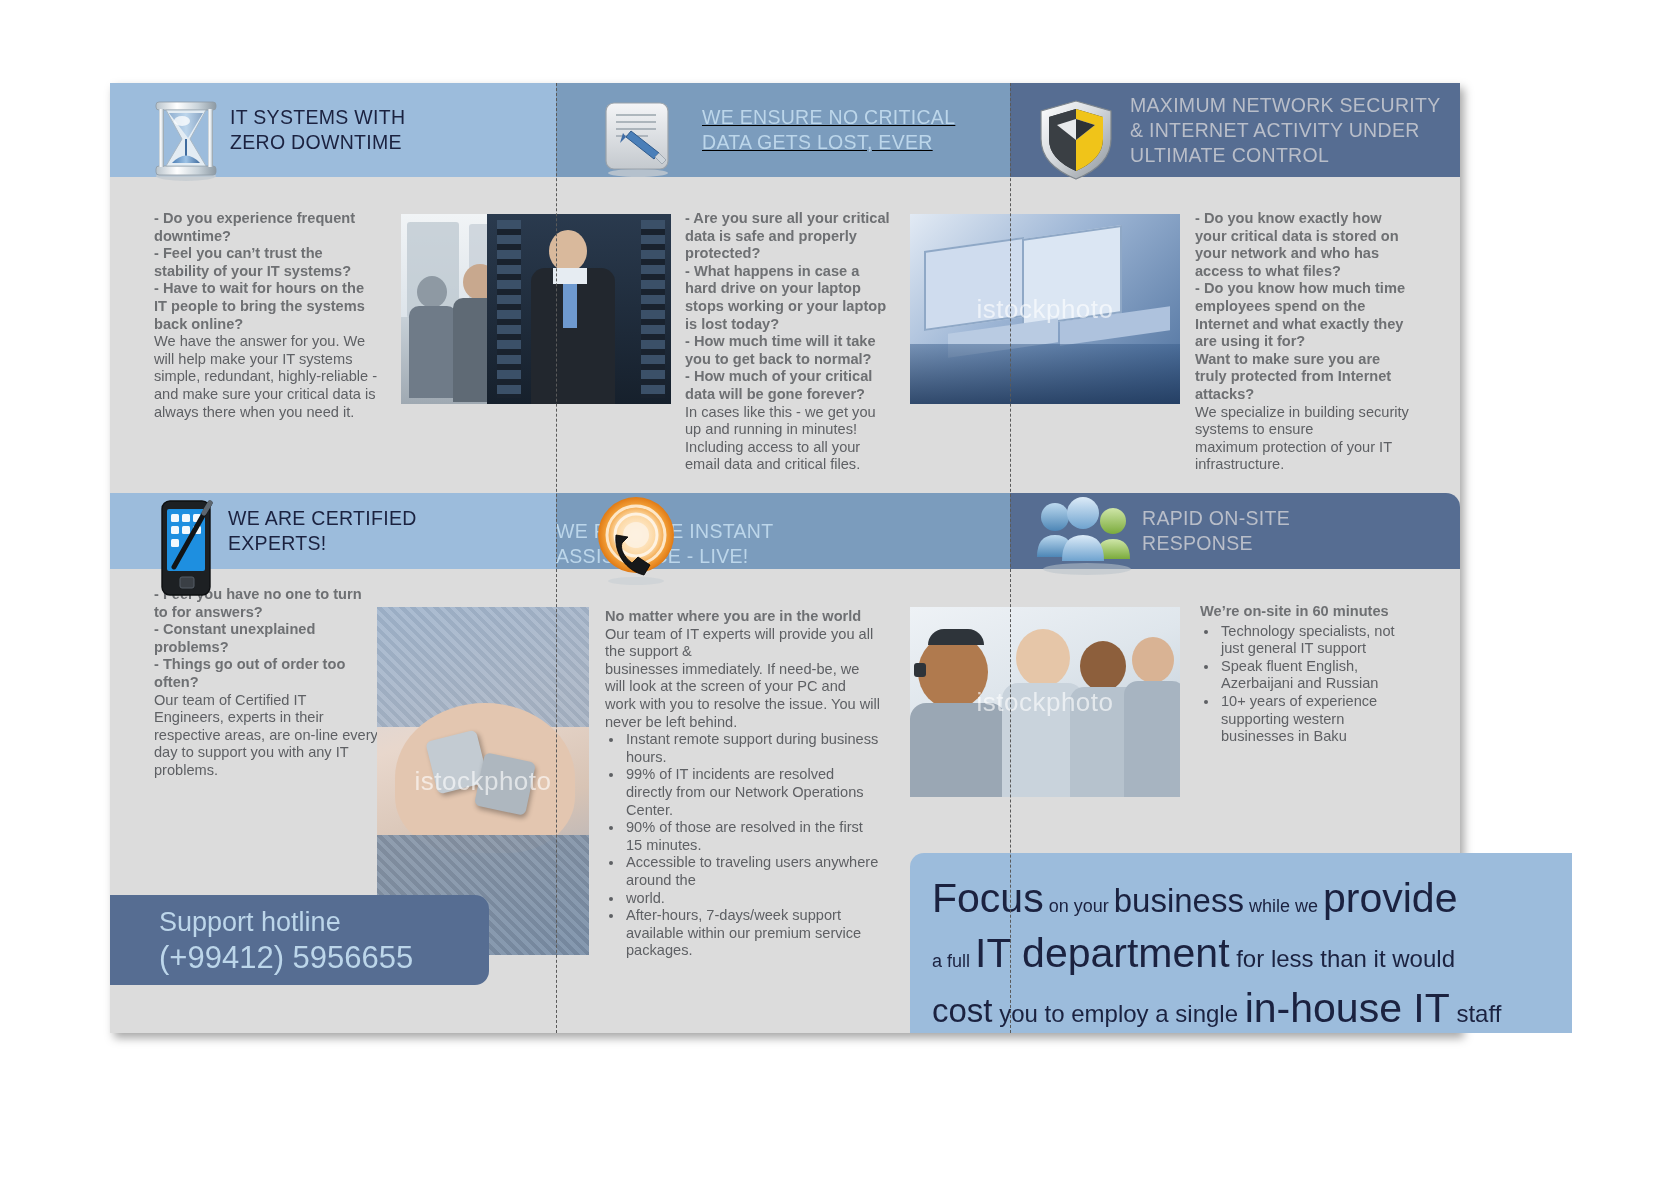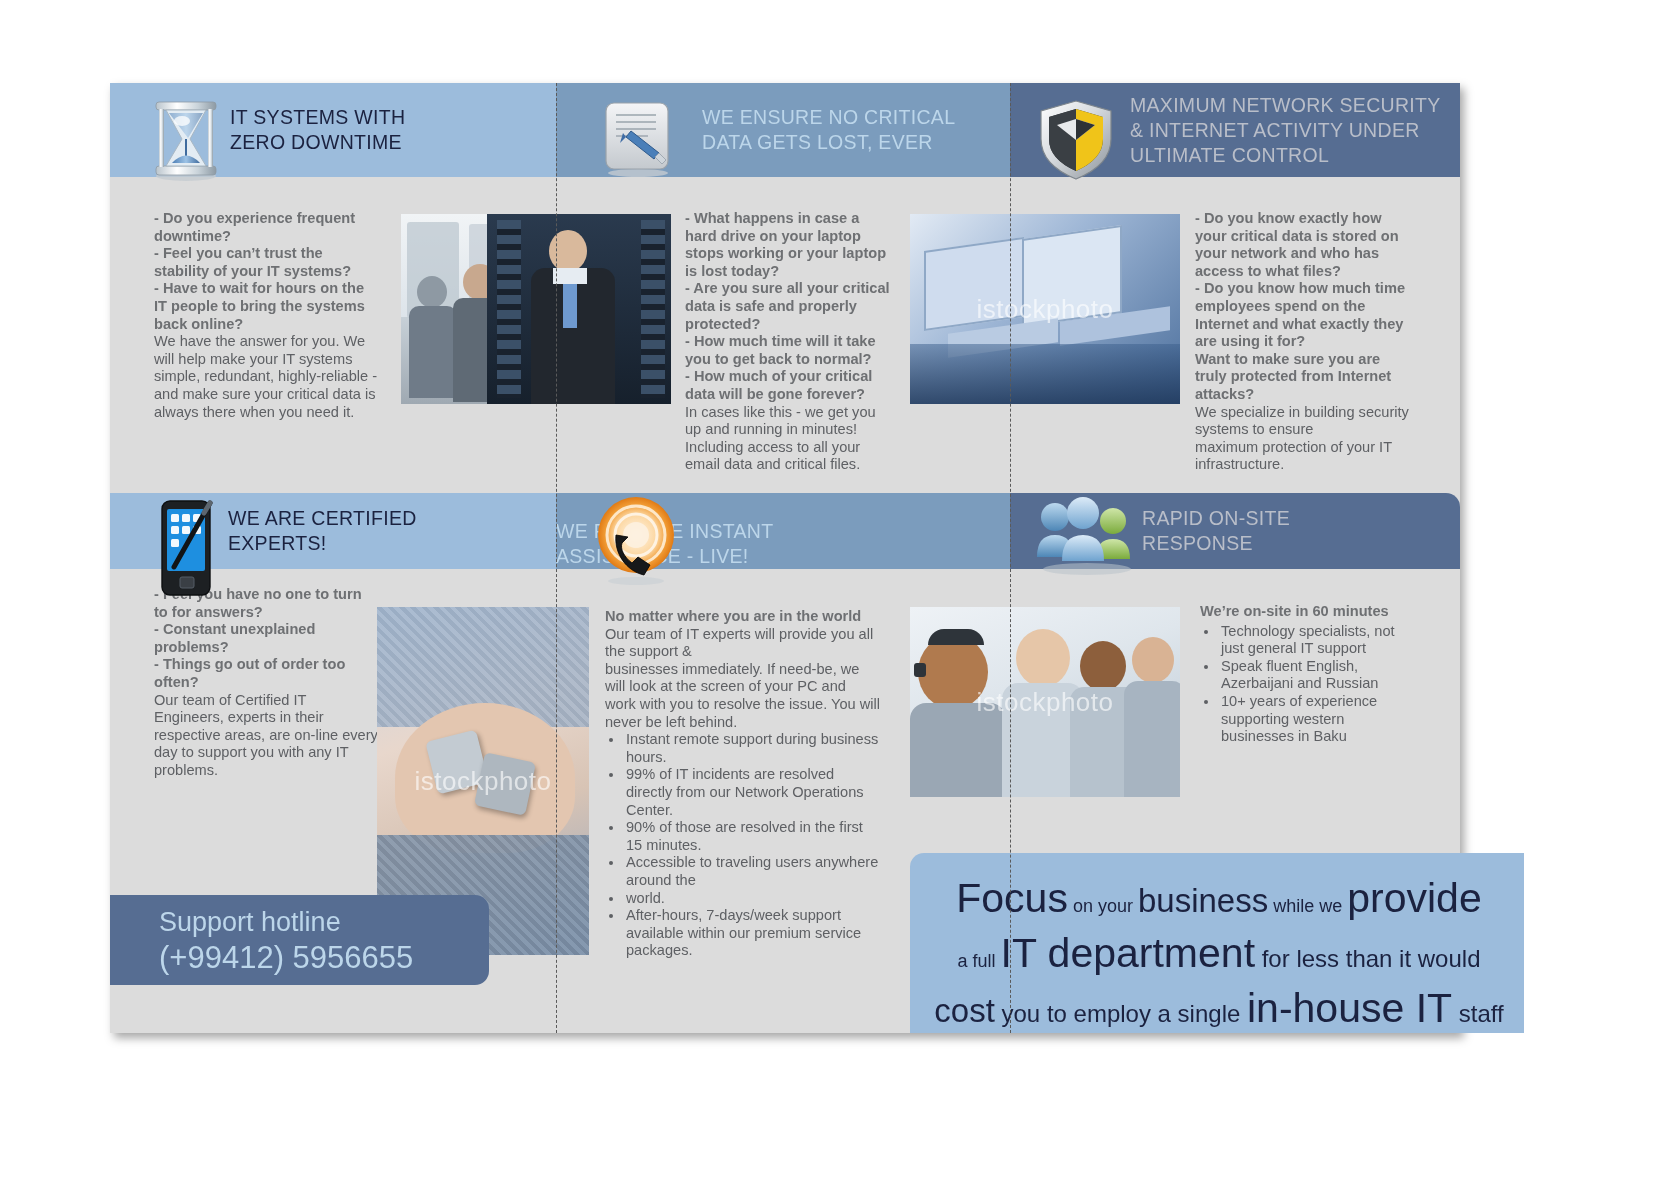--- a/index.html
+++ b/index.html
@@ -127,29 +127,28 @@
   }
   #hotline .l1 { font-size: 27px; line-height: 34px; }
   #hotline .l1 .thin { font-weight: 300; }
   #hotline .l2 { font-size: 31px; line-height: 38px; }
 
   
   #tagline {
     position: absolute;
     left: 800px;
     top: 770px;
-    width: 614px;
+    width: 662px;
     height: 180px;
     background: #9cbcdc;
     border-radius: 14px 0 0 0;
     color: #1b2240;
     z-index: 25;
     box-sizing: border-box;
     padding: 22px 18px 0 22px;
-    text-align: center;
   }
   #tagline .tl-row {
     line-height: 46px;
     white-space: nowrap;
   }
   .w-xl { font-size: 41px; }
   .w-lg { font-size: 33px; }
   .w-md { font-size: 24px; }
   .w-sm { font-size: 18px; }
 </style>
@@ -159,21 +158,21 @@
 <div id="brochure">
 
   <div class="fold" id="fold-left"></div>
   <div class="fold" id="fold-right"></div>
 
   <div class="banner banner-light" style="left:0; top:0; width:446px; height:94px; padding-left:120px;">
     <div class="banner-title title-dark">IT SYSTEMS WITH
 ZERO DOWNTIME</div>
   </div>
 
-  <div class="banner banner-mid" style="left:446px; top:0; width:454px; height:94px; padding-left:146px;">
+  <div class="banner banner-mid" style="left:446px; top:0; width:454px; height:94px; padding-left:146px;text-decoration:underline;">
     <div class="banner-title title-lightblue">WE ENSURE NO CRITICAL
 DATA GETS LOST, EVER</div>
   </div>
 
   <div class="banner banner-dark" style="left:900px; top:0; width:450px; height:94px; padding-left:120px;">
     <div class="banner-title title-grey">MAXIMUM NETWORK SECURITY
 &amp; INTERNET ACTIVITY UNDER
 ULTIMATE CONTROL</div>
   </div>
 
@@ -271,22 +270,22 @@
     <div style="position:absolute;left:0;top:0;right:0;bottom:0;background:linear-gradient(180deg,#2a3a4e,#16202c);"></div>
     <div style="position:absolute;left:10px;top:6px;width:24px;height:178px;background:repeating-linear-gradient(180deg,#3b5068 0 9px,#19222e 9px 15px);"></div>
     <div style="position:absolute;right:6px;top:6px;width:24px;height:178px;background:repeating-linear-gradient(180deg,#3b5068 0 9px,#19222e 9px 15px);"></div>
     <div style="position:absolute;left:62px;top:16px;width:38px;height:42px;border-radius:50%;background:#d9b99c;"></div>
     <div style="position:absolute;left:44px;top:54px;width:84px;height:136px;background:#22272e;border-radius:14px 14px 0 0;"></div>
     <div style="position:absolute;left:76px;top:56px;width:14px;height:58px;background:#6f9ad0;"></div>
     <div style="position:absolute;left:66px;top:54px;width:34px;height:16px;background:#e6ecf2;"></div>
   </div>
 
   <div class="txt" style="left:575px; top:127px; width:205px;">
+    <span class="q">- Are you sure all your critical data is safe and properly protected?</span>
     <span class="q">- What happens in case a hard drive on your laptop stops working or your laptop is lost today?</span>
-    <span class="q">- Are you sure all your critical data is safe and properly protected?</span>
     <span class="q">- How much time will it take you to get back to normal?</span>
     <span class="q">- How much of your critical data will be gone forever?</span>
     <span class="p">In cases like this - we get you up and running in minutes! Including access to all your email data and critical files.</span>
   </div>
 
   <div class="photo" style="left:800px; top:131px; width:270px; height:190px; background:linear-gradient(135deg,#e2eaf4 0%,#9fb7d6 40%,#4c6f9c 100%);">
     <div style="position:absolute;left:14px;top:30px;width:96px;height:76px;background:#cfdcee;transform:skewY(-8deg);border:2px solid #8fa8c6;"></div>
     <div style="position:absolute;left:112px;top:18px;width:96px;height:84px;background:#dbe6f3;transform:skewY(-8deg);border:2px solid #8fa8c6;"></div>
     <div style="position:absolute;left:38px;top:112px;width:110px;height:24px;background:#b9cbe2;transform:skewY(-8deg);"></div>
     <div style="position:absolute;left:150px;top:100px;width:110px;height:24px;background:#aec2dd;transform:skewY(-8deg);"></div>

